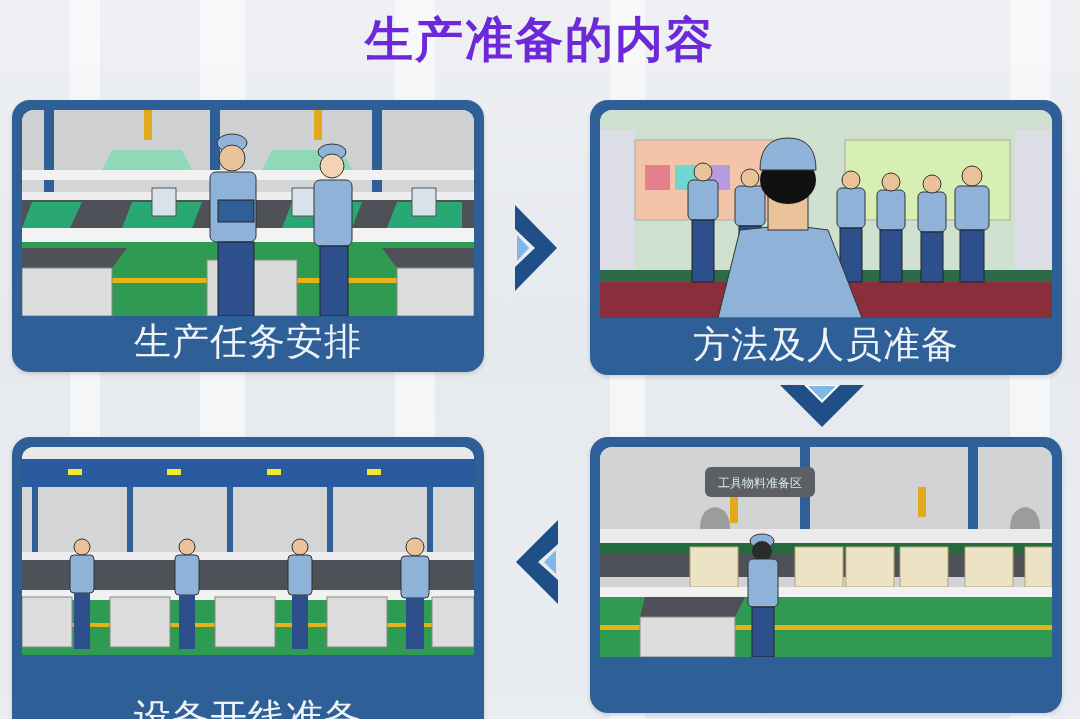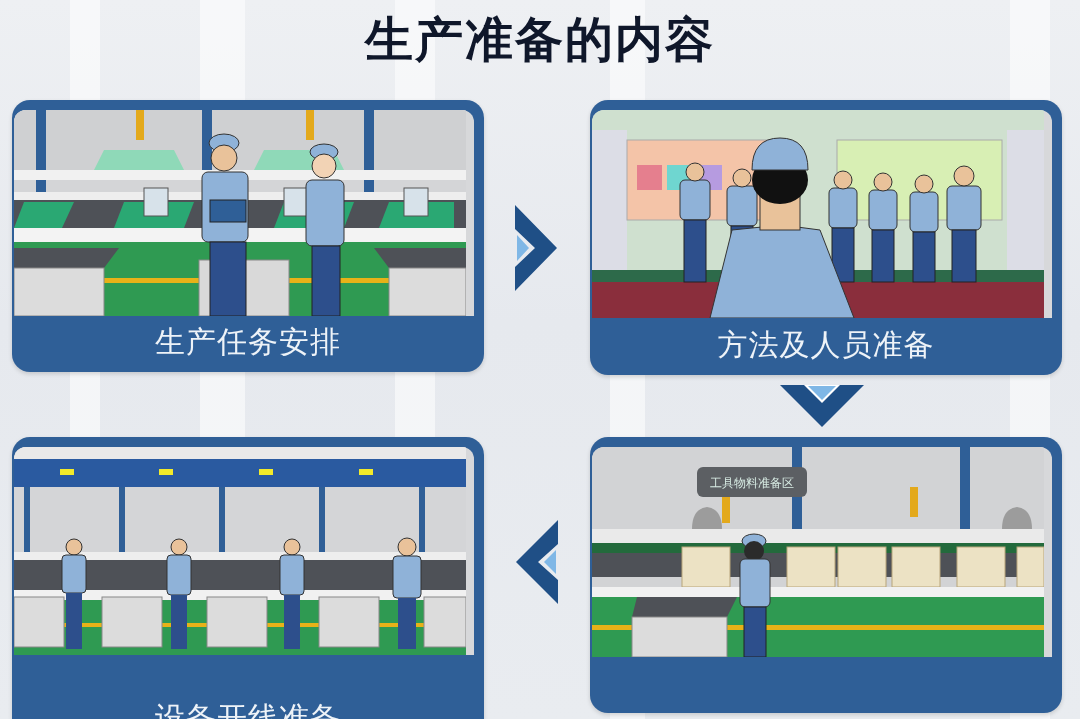--- a/index.html
+++ b/index.html
@@ -4,35 +4,35 @@
 <style>
   html, body { margin:0; padding:0; }
   body {
     width:1080px; height:719px; overflow:hidden; position:relative;
     background: linear-gradient(180deg,#eef0f3 0%,#e6e9ee 45%,#e9ecf0 100%);
     font-family: "DejaVu Sans", "Liberation Sans", sans-serif;
   }
   .bg-stripe { position:absolute; top:0; bottom:0; background:rgba(255,255,255,0.55); }
   .title {
     position:absolute; left:0; width:1080px; top:8px; text-align:center;
-    font-size:48px; font-weight:bold; color:#0f172a; letter-spacing:2px;
+    font-size:48px; font-weight:bold; color:#6d28d9; letter-spacing:2px;
   }
   .card {
     position:absolute; width:472px; height:272px;
     background:#2f5f97; border-radius:18px; box-sizing:border-box;
     box-shadow: 0 2px 4px rgba(0,0,0,0.15);
   }
   .scene {
-    position:absolute; left:2px; top:10px; right:10px; height:206px;
+    position:absolute; left:10px; top:10px; right:10px; height:206px;
     border-radius:12px 12px 0 0; overflow:hidden; background:#d7d8da;text-align:right;
   }
   .label {
     position:absolute; left:0; right:0; bottom:4px; height:52px;
     display:flex; align-items:center; justify-content:center;
-    color:#eef3f8; font-size:30px; letter-spacing:1px;
+    color:#eef3f8; font-size:37px; letter-spacing:1px;
   }
   .arrow { position:absolute; }
   svg { display:block; }
 </style>
 </head>
 <body>
 
 <div class="bg-stripe" style="left:70px;width:30px;"></div>
 <div class="bg-stripe" style="left:200px;width:45px;"></div>
 <div class="bg-stripe" style="left:395px;width:40px;"></div>

